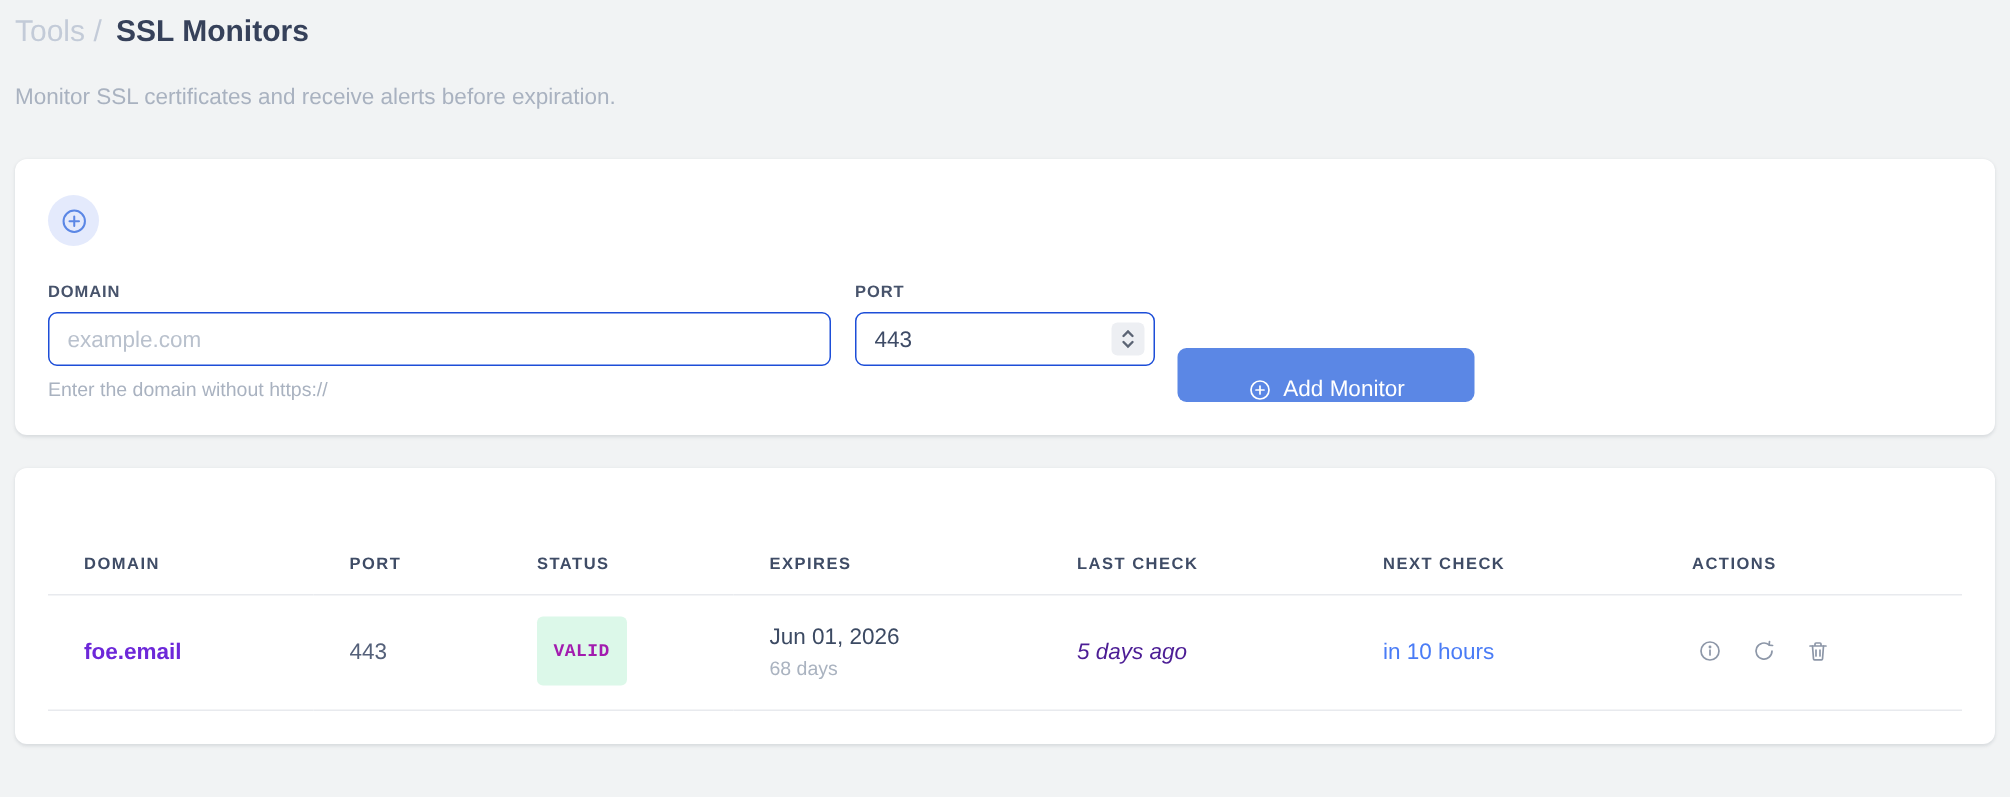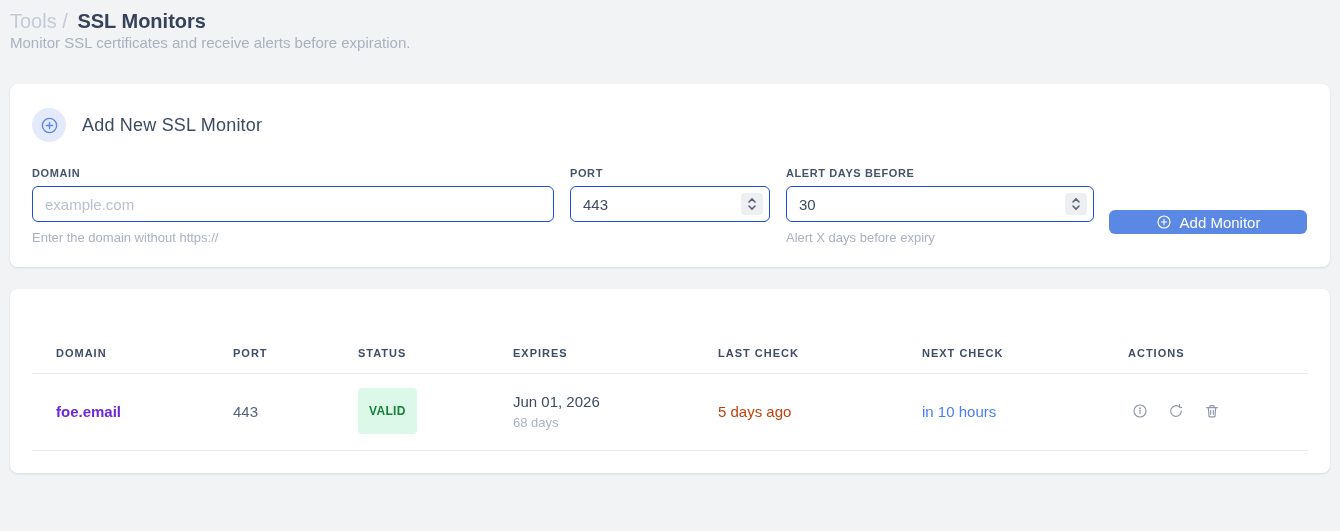--- a/index.html
+++ b/index.html
@@ -9,21 +9,21 @@
     font-family: "Liberation Sans", sans-serif;
     color: #3e4b66;
     overflow: hidden;
   }
   .page { padding: 8px 10px 0 10px; }
 
   
   .breadcrumb { font-size: 20px; line-height: 26px; }
   .crumb-muted { color: #c3cbd8; font-weight: 400; }
   .crumb-current { color: #36415a; font-weight: 700; margin-left: 4px; }
-  .page-subtitle { font-size: 15px; color: #a9b2c0; }
+  .page-subtitle { margin-top: 22px; font-size: 15px; color: #a9b2c0; }
 
   
   .card {
     background: #ffffff;
     border-radius: 8px;
     box-shadow: 0 1px 3px rgba(40,50,70,0.08), 0 1px 2px rgba(40,50,70,0.05);
     margin-top: 33px;
     padding: 24px 22px 22px 22px;
   }
   .card + .card { margin-top: 22px; }
@@ -64,25 +64,25 @@
     width: 22px; height: 22px; border-radius: 4px;
     background: #edeff3; color: #5b6474;
     display: flex; flex-direction: column; align-items: center; justify-content: center;
     cursor: pointer;
   }
   .spinner svg { width: 10px; height: 7px; display: block; }
   .field-helper { margin-top: 8px; font-size: 13px; color: #a9b2c0; }
 
   .btn-primary {
     margin-top: 43px; margin-left: -1px;
-    width: 198px; height: 24px;
+    width: 198px; height: 36px;
     background: #5b87e5; color: #ffffff;
     border: none; border-radius: 6px;
     font-size: 15px; font-family: "Liberation Sans", sans-serif;
-    display: flex; align-items: center; justify-content: center; gap: 8px;
+    display: flex; align-items: flex-end; justify-content: center; gap: 8px;
     cursor: pointer;
   }
   .btn-primary svg { width: 16px; height: 16px; }
 
   
   .monitors-table { width: 100%; border-collapse: collapse; margin-top: 22px; table-layout: fixed; }
   .monitors-table th {
     text-align: left; font-size: 11px; font-weight: 700;
     color: #3f4c66; letter-spacing: 1px;
     padding: 12px 10px 14px 24px;
@@ -90,27 +90,27 @@
     white-space: nowrap;
   }
   .monitors-table td {
     padding: 14px 10px 16px 24px;
     border-bottom: 1px solid #e8eaee;
     font-size: 15px; vertical-align: middle;
   }
   .cell-domain { font-weight: 700; color: #6d28d9; }
   .cell-port { color: #55617a; }
   .status-badge {
-    display: inline-block; background: #dcf8e9; color: #15803d;
+    display: inline-block; background: #dcf8e9; color: #a21caf;
     font-size: 12px; font-weight: 700; letter-spacing: .3px;
-    padding: 16px 11px; border-radius: 4px;
+    padding: 16px 11px; border-radius: 4px; font-family: Liberation Mono, monospace;
   }
   .expires-date { color: #3c4a63; font-size: 15px; }
   .expires-days { color: #aab3c0; font-size: 13px; margin-top: 5px; }
-  .cell-lastcheck { color: #c2410c; font-size: 14px; }
+  .cell-lastcheck { color: #4c1d95; font-size: 14px; font-style: italic; }
   .cell-nextcheck { color: #4a7cf6; font-size: 14px; }
   .actions-cell { white-space: nowrap; }
   .icon-btn {
     display: inline-flex; align-items: center; justify-content: center;
     width: 24px; height: 24px; margin-right: 8px;
     background: none; border: none; cursor: pointer;
     color: #8d97a8; padding: 0;
   }
   .icon-btn svg { width: 16px; height: 16px; }
 </style>
@@ -128,21 +128,20 @@
   <div class="page-subtitle">Monitor SSL certificates and receive alerts before expiration.</div>
 
   <div class="card">
     <div class="card-header">
       <span class="badge-circle badge-blue">
         <svg viewBox="0 0 24 24" fill="none" stroke="currentColor" stroke-width="1.7" stroke-linecap="round">
           <circle cx="12" cy="12" r="9"></circle>
           <path d="M12 8v8M8 12h8"></path>
         </svg>
       </span>
-      <span class="card-title">Add New SSL Monitor</span>
     </div>
 
     <div class="form-row">
       <div class="field field-domain">
         <label class="field-label">DOMAIN</label>
         <div class="input-wrap">
           <input class="text-input" type="text" placeholder="example.com" style="">
         </div>
         <div class="field-helper">Enter the domain without https://</div>
       </div>
@@ -155,35 +154,20 @@
             <svg viewBox="0 0 10 7" fill="none" stroke="currentColor" stroke-width="1.6" stroke-linecap="round">
                 <path d="M2 5l3-3 3 3"></path>
               </svg>
             <svg viewBox="0 0 10 7" fill="none" stroke="currentColor" stroke-width="1.6" stroke-linecap="round">
                 <path d="M2 2l3 3 3-3"></path>
               </svg>
           </span>
         </div>
       </div>
 
-      <div class="field field-alert">
-        <label class="field-label">ALERT DAYS BEFORE</label>
-        <div class="input-wrap">
-          <input class="text-input" type="text" value="30" style="">
-          <span class="spinner">
-            <svg viewBox="0 0 10 7" fill="none" stroke="currentColor" stroke-width="1.6" stroke-linecap="round">
-                <path d="M2 5l3-3 3 3"></path>
-              </svg>
-            <svg viewBox="0 0 10 7" fill="none" stroke="currentColor" stroke-width="1.6" stroke-linecap="round">
-                <path d="M2 2l3 3 3-3"></path>
-              </svg>
-          </span>
-        </div>
-        <div class="field-helper">Alert X days before expiry</div>
-      </div>
 
       <button class="btn-primary">
         <span style="display:inline-flex">
           <svg viewBox="0 0 24 24" fill="none" stroke="currentColor" stroke-width="1.7" stroke-linecap="round">
             <circle cx="12" cy="12" r="9"></circle>
             <path d="M12 8v8M8 12h8"></path>
           </svg>
         </span>
         <span>Add Monitor</span>
       </button>

